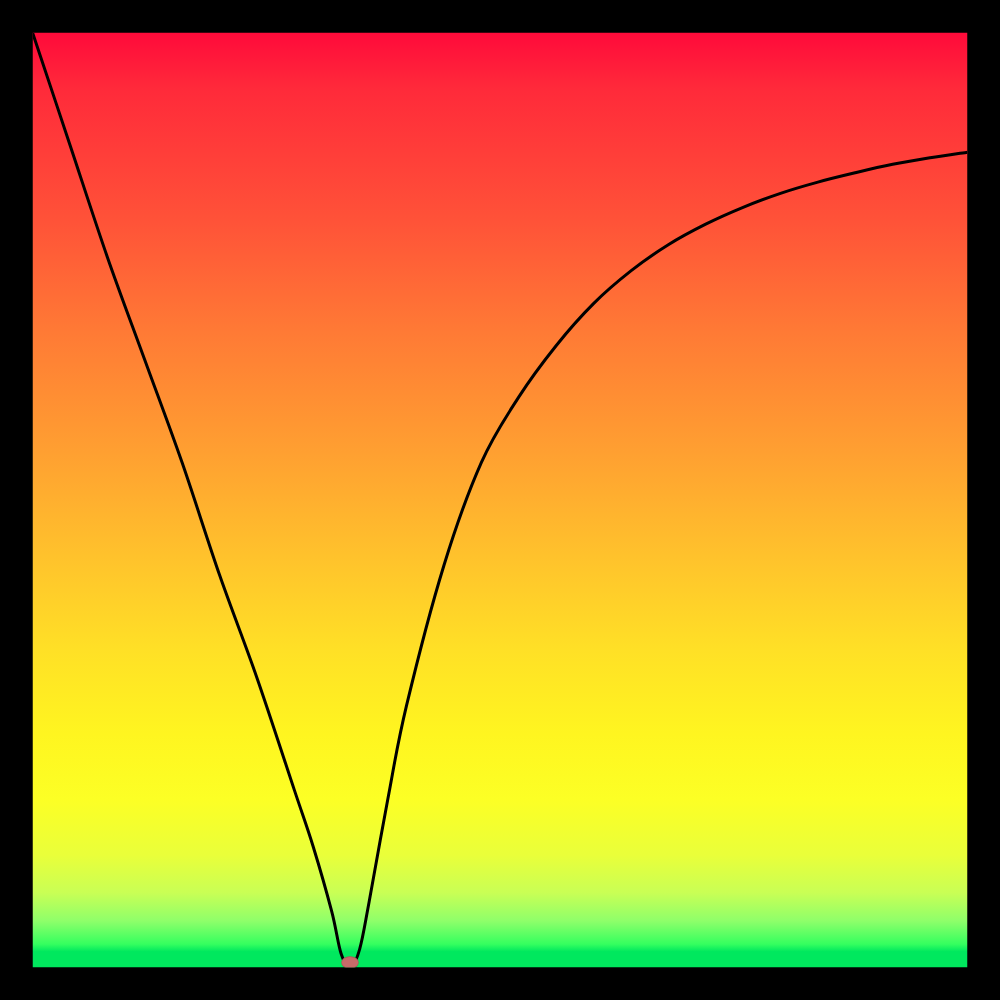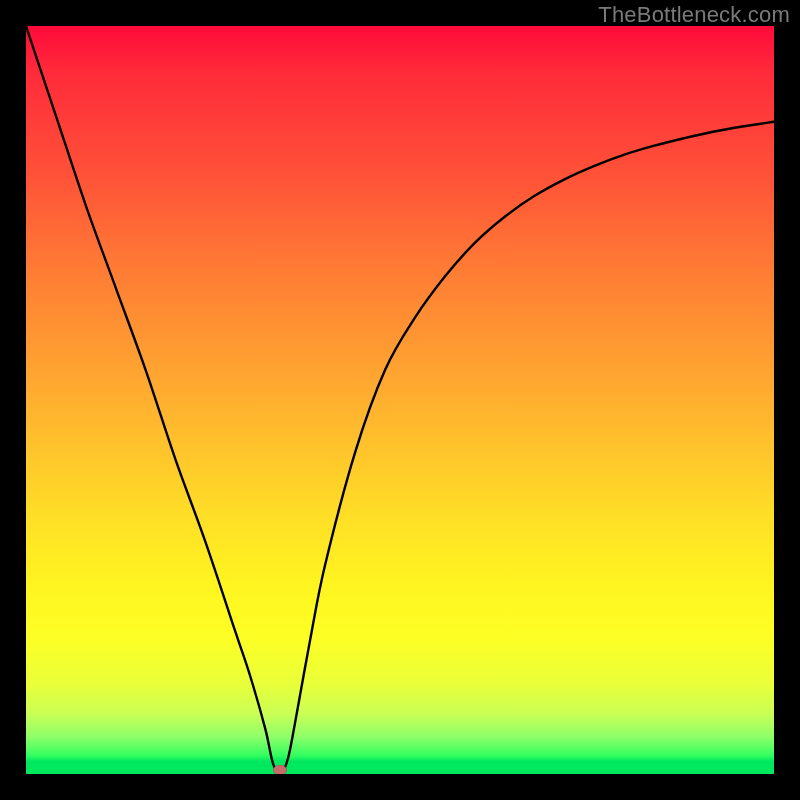--- a/index.html
+++ b/index.html
@@ -70,21 +70,20 @@
     background: #c76a6a;
     transform: translate(-50%, -50%);
     box-shadow: 0 0 0 0.5px rgba(0,0,0,0.2) inset;
     z-index: 3;
   }
 </style>
 </head>
 <body>
 
 <div class="stage">
-  <div class="watermark">TheBottleneck.com</div>
 
   <div class="plot-frame">
     <div class="gradient-bg"></div>
 
     <svg class="curve" viewBox="0 0 748 748" preserveAspectRatio="none">
       <path id="curve-path" fill="none" stroke="#000" stroke-width="2.4" stroke-linecap="round" stroke-linejoin="round" d="M 0.00 0.00 C 4.99 14.96, 19.95 59.84, 29.92 89.76 C 39.89 119.68, 49.87 150.85, 59.84 179.52 C 69.81 208.19, 79.79 234.37, 89.76 261.80 C 99.73 289.23, 109.71 315.41, 119.68 344.08 C 129.65 372.75, 139.63 405.17, 149.60 433.84 C 159.57 462.51, 169.55 487.45, 179.52 516.12 C 189.49 544.79, 201.96 583.44, 209.44 605.88 C 216.92 628.32, 219.41 634.55, 224.40 650.76 C 229.39 666.97, 235.62 688.78, 239.36 703.12 C 243.10 717.46, 244.35 729.30, 246.84 736.78 C 249.33 744.26, 251.83 748.62, 254.32 748.00 C 256.81 747.38, 259.31 741.77, 261.80 733.04 C 264.29 724.31, 265.54 715.59, 269.28 695.64 C 273.02 675.69, 279.25 639.54, 284.24 613.36 C 289.23 587.18, 291.72 569.73, 299.20 538.56 C 306.68 507.39, 319.15 458.77, 329.12 426.36 C 339.09 393.95, 349.07 366.52, 359.04 344.08 C 369.01 321.64, 378.99 307.30, 388.96 291.72 C 398.93 276.14, 408.91 263.05, 418.88 250.58 C 428.85 238.11, 438.83 226.89, 448.80 216.92 C 458.77 206.95, 468.75 198.59, 478.72 190.74 C 488.69 182.89, 498.67 176.03, 508.64 169.80 C 518.61 163.56, 528.59 158.33, 538.56 153.34 C 548.53 148.35, 558.51 143.99, 568.48 139.88 C 578.45 135.76, 588.43 132.02, 598.40 128.66 C 608.37 125.29, 618.35 122.42, 628.32 119.68 C 638.29 116.94, 648.27 114.57, 658.24 112.20 C 668.21 109.83, 678.19 107.46, 688.16 105.47 C 698.13 103.47, 708.11 101.85, 718.08 100.23 C 728.05 98.61, 743.01 96.49, 748.00 95.74"></path>
     </svg>
 
     <div id="minpt" class="minpoint" style="left: 254.32px; top: 744px;"></div>
   </div>

